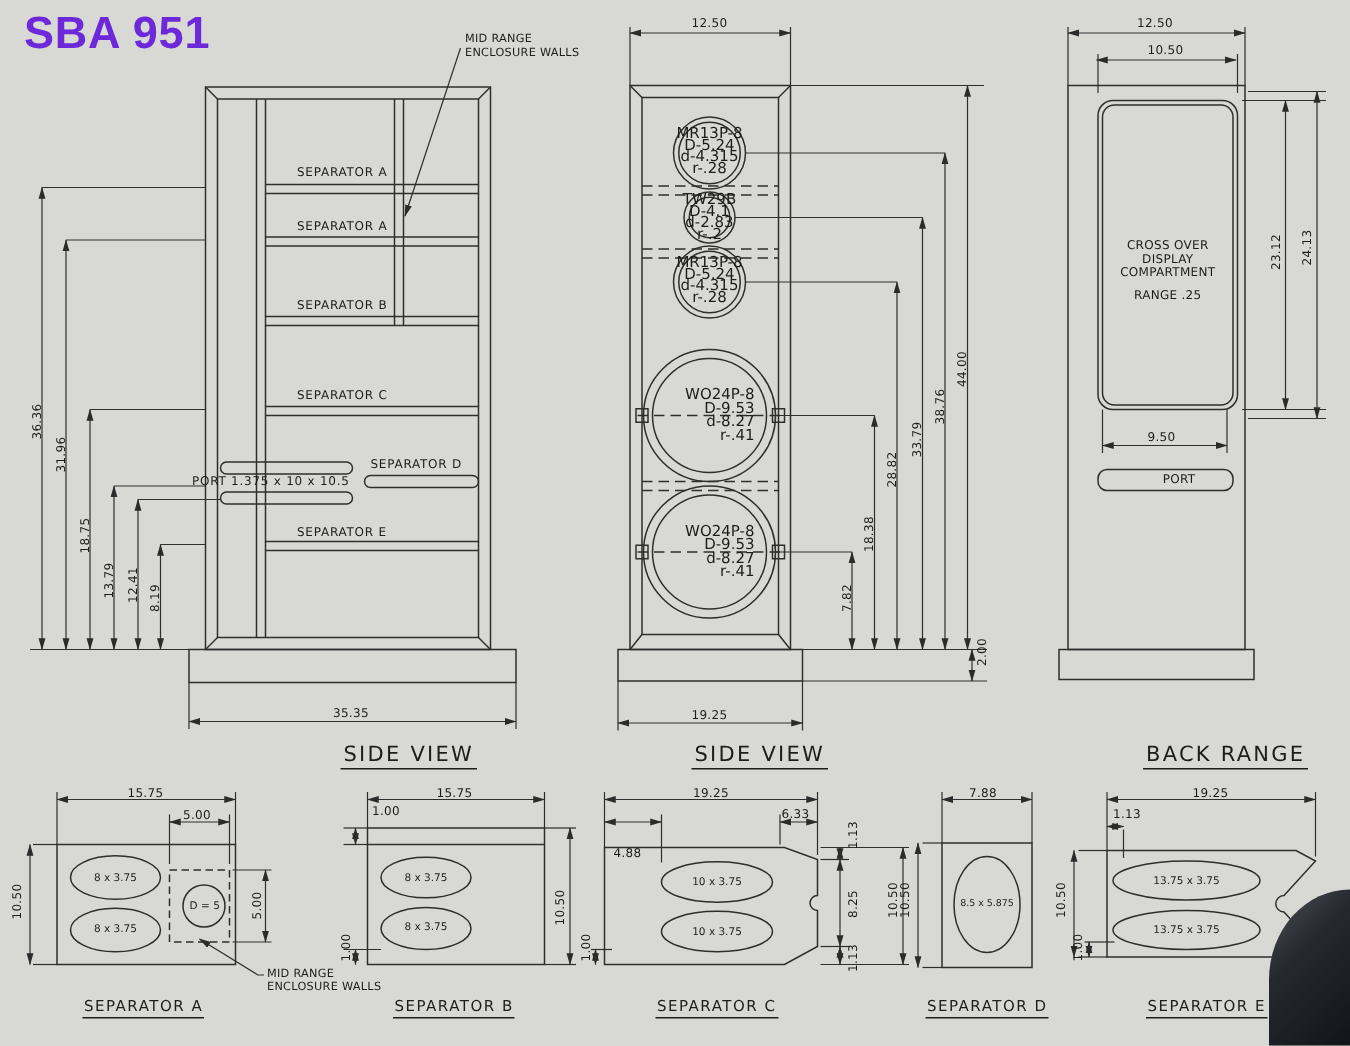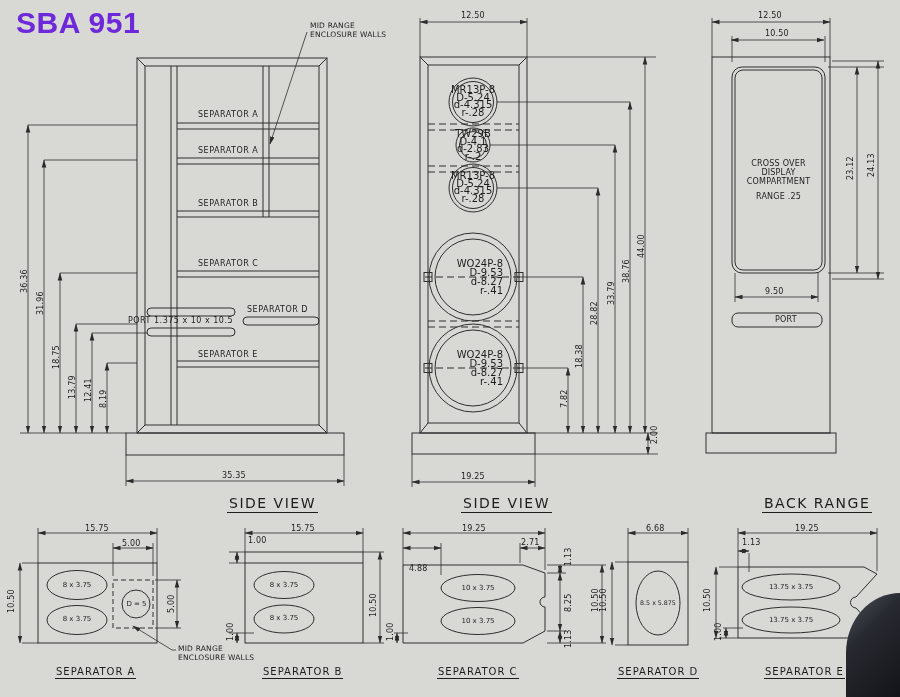--- a/index.html
+++ b/index.html
@@ -356,31 +356,31 @@
 <div class="t dim" style="left:291px;top:524px;">15.75</div>
 <div class="t dim" style="left:248px;top:536px;">1.00</div>
 <div class="t dim rot" style="left:226px;top:641px;">1.00</div>
 <div class="t dim rot" style="left:369px;top:617px;">10.50</div>
 <div class="t hole" style="left:264px;top:581px;width:40px;">8 x 3.75</div>
 <div class="t hole" style="left:264px;top:614px;width:40px;">8 x 3.75</div>
 <div class="t seplab" style="left:262px;top:666px;">SEPARATOR B</div>
 
 <div class="t dim" style="left:462px;top:524px;">19.25</div>
 <div class="t dim" style="left:409px;top:564px;">4.88</div>
-<div class="t dim" style="left:521px;top:538px;">2.71</div>
+<div class="t dim" style="left:521px;top:538px;">6.33</div>
 <div class="t dim rot" style="left:564px;top:566px;">1.13</div>
 <div class="t dim rot" style="left:564px;top:612px;">8.25</div>
 <div class="t dim rot" style="left:564px;top:648px;">1.13</div>
 <div class="t dim rot" style="left:591px;top:612px;">10.50</div>
 <div class="t dim rot" style="left:386px;top:641px;">1.00</div>
 <div class="t hole" style="left:455px;top:584px;width:46px;">10 x 3.75</div>
 <div class="t hole" style="left:455px;top:617px;width:46px;">10 x 3.75</div>
 <div class="t seplab" style="left:437px;top:666px;">SEPARATOR C</div>
 
-<div class="t dim" style="left:646px;top:524px;">6.68</div>
+<div class="t dim" style="left:646px;top:524px;">7.88</div>
 <div class="t dim rot" style="left:599px;top:612px;">10.50</div>
 <div class="t holesm" style="left:634px;top:599px;width:48px;">8.5 x 5.875</div>
 <div class="t seplab" style="left:617px;top:666px;">SEPARATOR D</div>
 
 <div class="t dim" style="left:795px;top:524px;">19.25</div>
 <div class="t dim" style="left:742px;top:538px;">1.13</div>
 <div class="t dim rot" style="left:703px;top:612px;">10.50</div>
 <div class="t dim rot" style="left:714px;top:641px;">1.00</div>
 <div class="t hole" style="left:761px;top:583px;width:60px;">13.75 x 3.75</div>
 <div class="t hole" style="left:761px;top:616px;width:60px;">13.75 x 3.75</div>

